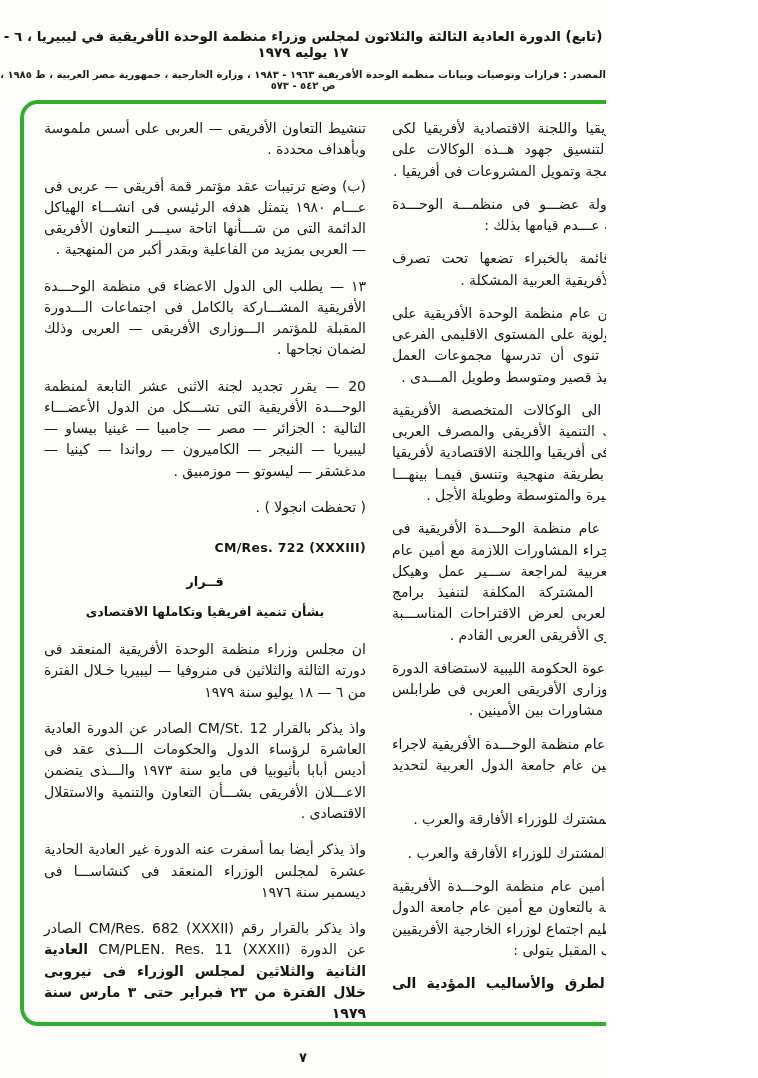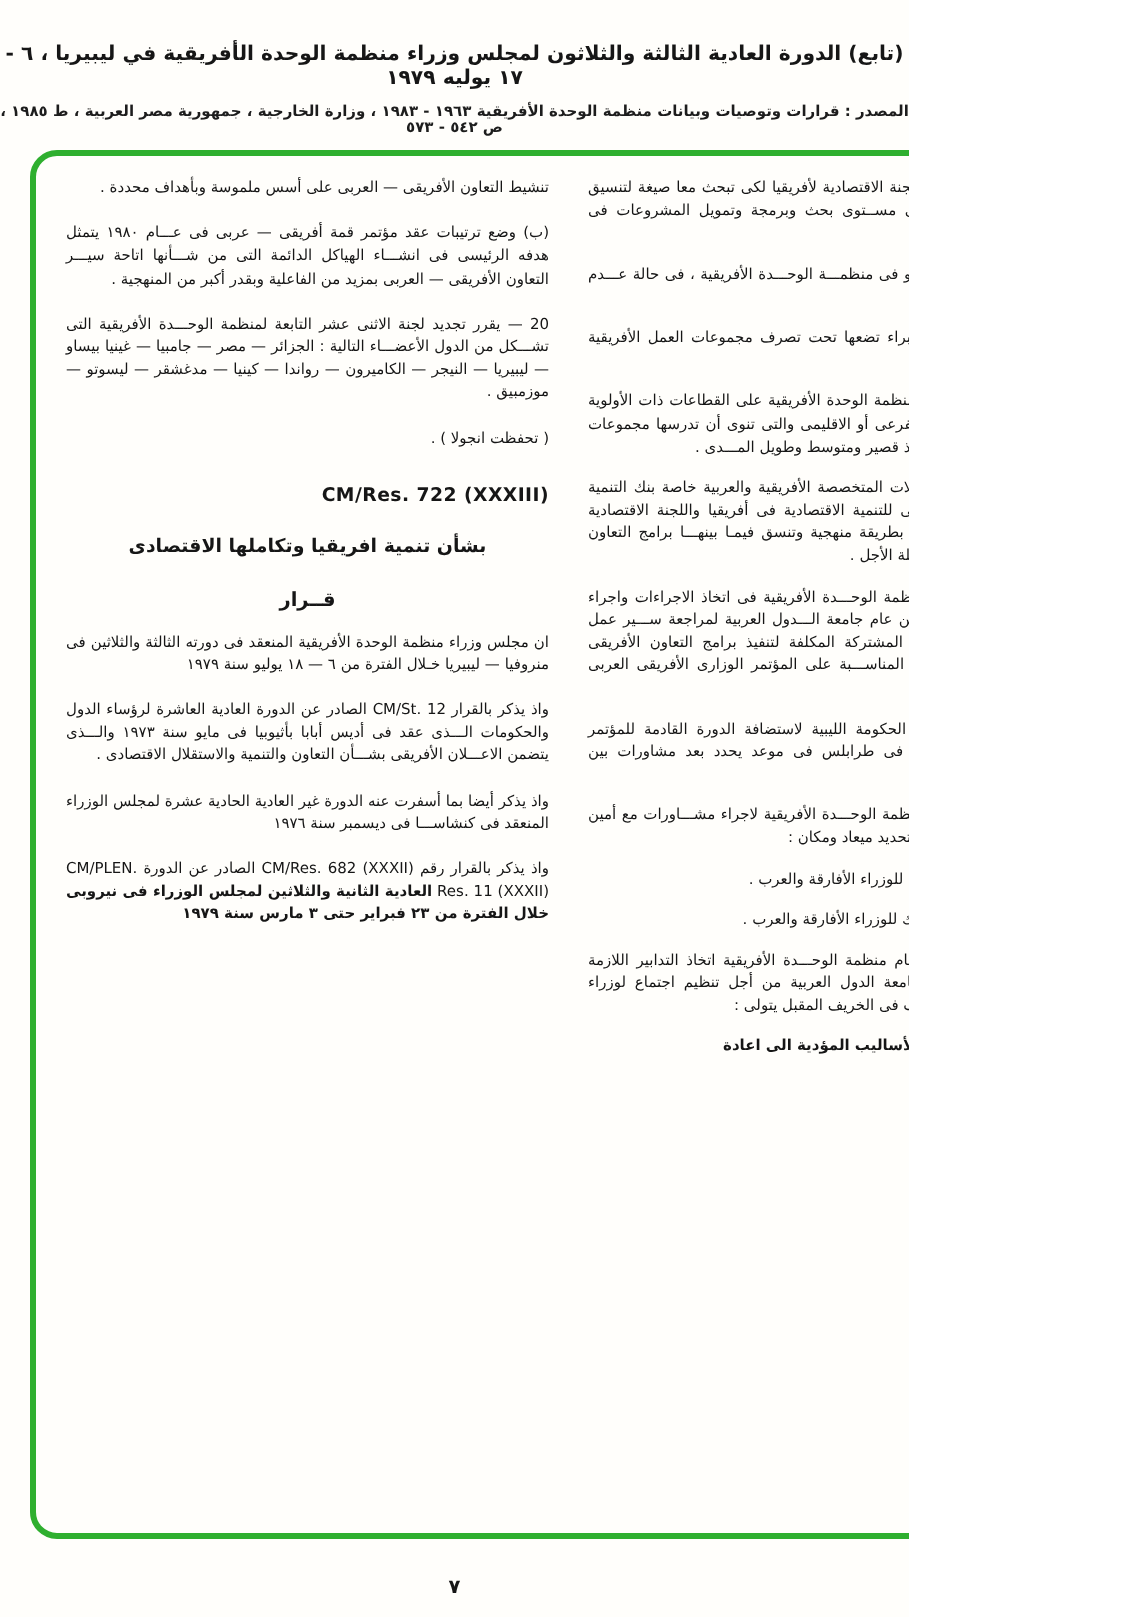--- a/index.html
+++ b/index.html
@@ -44,21 +44,21 @@
   .columns {
     direction: rtl;
     display: flex;
     gap: 26px;
     padding: 14px 20px 10px 20px;
     height: 100%;
   }
   .col { flex: 1 1 0; text-align: justify; min-width: 0; }
   .para {
     margin: 0;
-    font-size: 10px;
+    font-size: 14px;
     line-height: 1.52;
     direction: rtl;
     unicode-bidi: plaintext;
     text-align: justify;
   }
   .col-right .para { margin-bottom: 12px; }
   .col-left  .para { margin-bottom: 15px; }
   .bold { font-weight: bold; }
   .center { text-align: center !important; }
   .latin {
@@ -107,25 +107,26 @@
         <p class="para">١١ — يفوض أمين عام منظمة الوحـــدة الأفريقية لاجراء مشـــاورات مع أمين عام جامعة الدول العربية لتحديد ميعاد ومكان :</p>
         <p class="para">(أ) مؤتمر الاعلام المشترك للوزراء الأفارقة والعرب .</p>
         <p class="para">(ب) مؤتمر العمل المشترك للوزراء الأفارقة والعرب .</p>
         <p class="para">١٢ — يطلب الى أمين عام منظمة الوحـــدة الأفريقية اتخاذ التدابير اللازمة بالتعاون مع أمين عام جامعة الدول العربية من أجل تنظيم اجتماع لوزراء الخارجية الأفريقيين والعرب فى الخريف المقبل يتولى :</p>
         <p class="para bold">( ١ ) دراسة الطرق والأساليب المؤدية الى اعادة</p>
       </div>
 
       <div class="col col-left">
         <p class="para">تنشيط التعاون الأفريقى — العربى على أسس ملموسة وبأهداف محددة .</p>
         <p class="para">(ب) وضع ترتيبات عقد مؤتمر قمة أفريقى — عربى فى عـــام ١٩٨٠ يتمثل هدفه الرئيسى فى انشـــاء الهياكل الدائمة التى من شـــأنها اتاحة سيـــر التعاون الأفريقى — العربى بمزيد من الفاعلية وبقدر أكبر من المنهجية .</p>
+        <p class="para">١٣ — يطلب الى الدول الاعضاء فى منظمة الوحـــدة الأفريقية المشـــاركة بالكامل فى اجتماعات الـــدورة المقبلة للمؤتمر الـــوزارى الأفريقى — العربى وذلك لضمان نجاحها .</p>
         <p class="para">20 — يقرر تجديد لجنة الاثنى عشر التابعة لمنظمة الوحـــدة الأفريقية التى تشـــكل من الدول الأعضـــاء التالية : الجزائر — مصر — جامبيا — غينيا بيساو — ليبيريا — النيجر — الكاميرون — رواندا — كينيا — مدغشقر — ليسوتو — موزمبيق .</p>
         <p class="para">( تحفظت انجولا ) .</p>
         <p class="para latin gap-top">CM/Res. 722 (XXXIII)</p>
+        <p class="para bold center res-title">قــرار</p>
         <p class="para bold center res-subtitle">بشأن تنمية افريقيا وتكاملها الاقتصادى</p>
-        <p class="para bold center res-title">قــرار</p>
         <p class="para">ان مجلس وزراء منظمة الوحدة الأفريقية المنعقد فى دورته الثالثة والثلاثين فى منروفيا — ليبيريا خـلال الفترة من ٦ — ١٨ يوليو سنة ١٩٧٩</p>
         <p class="para">واذ يذكر بالقرار CM/St. 12 الصادر عن الدورة العادية العاشرة لرؤساء الدول والحكومات الـــذى عقد فى أديس أبابا بأثيوبيا فى مايو سنة ١٩٧٣ والـــذى يتضمن الاعـــلان الأفريقى بشـــأن التعاون والتنمية والاستقلال الاقتصادى .</p>
         <p class="para">واذ يذكر أيضا بما أسفرت عنه الدورة غير العادية الحادية عشرة لمجلس الوزراء المنعقد فى كنشاســـا فى ديسمبر سنة ١٩٧٦</p>
         <p class="para"><span>واذ يذكر بالقرار رقم CM/Res. 682 (XXXII) الصادر عن الدورة CM/PLEN. Res. 11 (XXXII)</span> <span class="bold">العادية الثانية والثلاثين لمجلس الوزراء فى نيروبى خلال الفترة من ٢٣ فبراير حتى ٣ مارس سنة ١٩٧٩</span></p>
       </div>
 
     </div>
   </div>
 
   <footer class="doc-footer">

